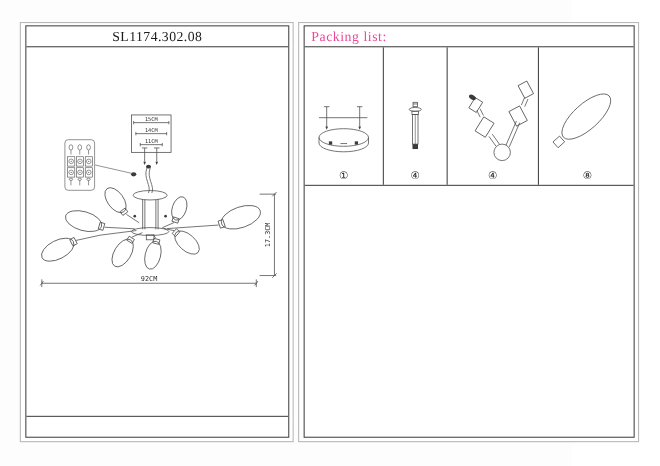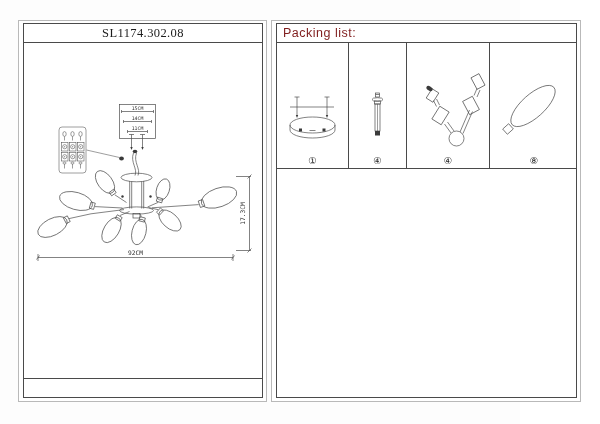--- a/index.html
+++ b/index.html
@@ -10,22 +10,22 @@
   .panel-outer { position:absolute; border:1px solid #b9b9b9; background:#fff; }
   .panel-inner { position:absolute; left:4px; top:2px; right:3px; bottom:3px;
                  border:1px solid #4a4a4a; background:#fff; }
 
   #left-outer  { left:18px;  top:20px; width:249px; height:382px; }
   #right-outer { left:271px; top:20px; width:310px; height:382px; }
 
   .title-row { height:19px; border-bottom:1px solid #4a4a4a; text-align:center;
                font-family:"Liberation Serif", serif; font-size:12.5px; color:#1c1c1c;
                line-height:19px; letter-spacing:0.4px; }
-  .header-row { height:19px; border-bottom:1px solid #4a4a4a; font-family:Liberation Sans, sans-serif;
-                font-size:12.5px; color:#7f1d1d; line-height:18px; padding-left:6px;
+  .header-row { height:19px; border-bottom:1px solid #4a4a4a; font-family:Liberation Serif, serif;
+                font-size:12.5px; color:#ec4899; line-height:18px; padding-left:6px;
                 letter-spacing:0.5px; }
 
   .draw-area { position:relative; width:100%; height:336px; border-bottom:1px solid #4a4a4a; }
   .bottom-strip { height:38px; }
 
   .items-grid { display:flex; height:126px; border-bottom:1px solid #4a4a4a; }
   .item-cell { position:relative; height:100%; border-right:1px solid #4a4a4a; }
   .item-cell:last-child { border-right:none; flex:1; }
   .item-cell svg { display:block; }
   .qty { position:absolute; bottom:2px; left:0; right:0; text-align:center;

